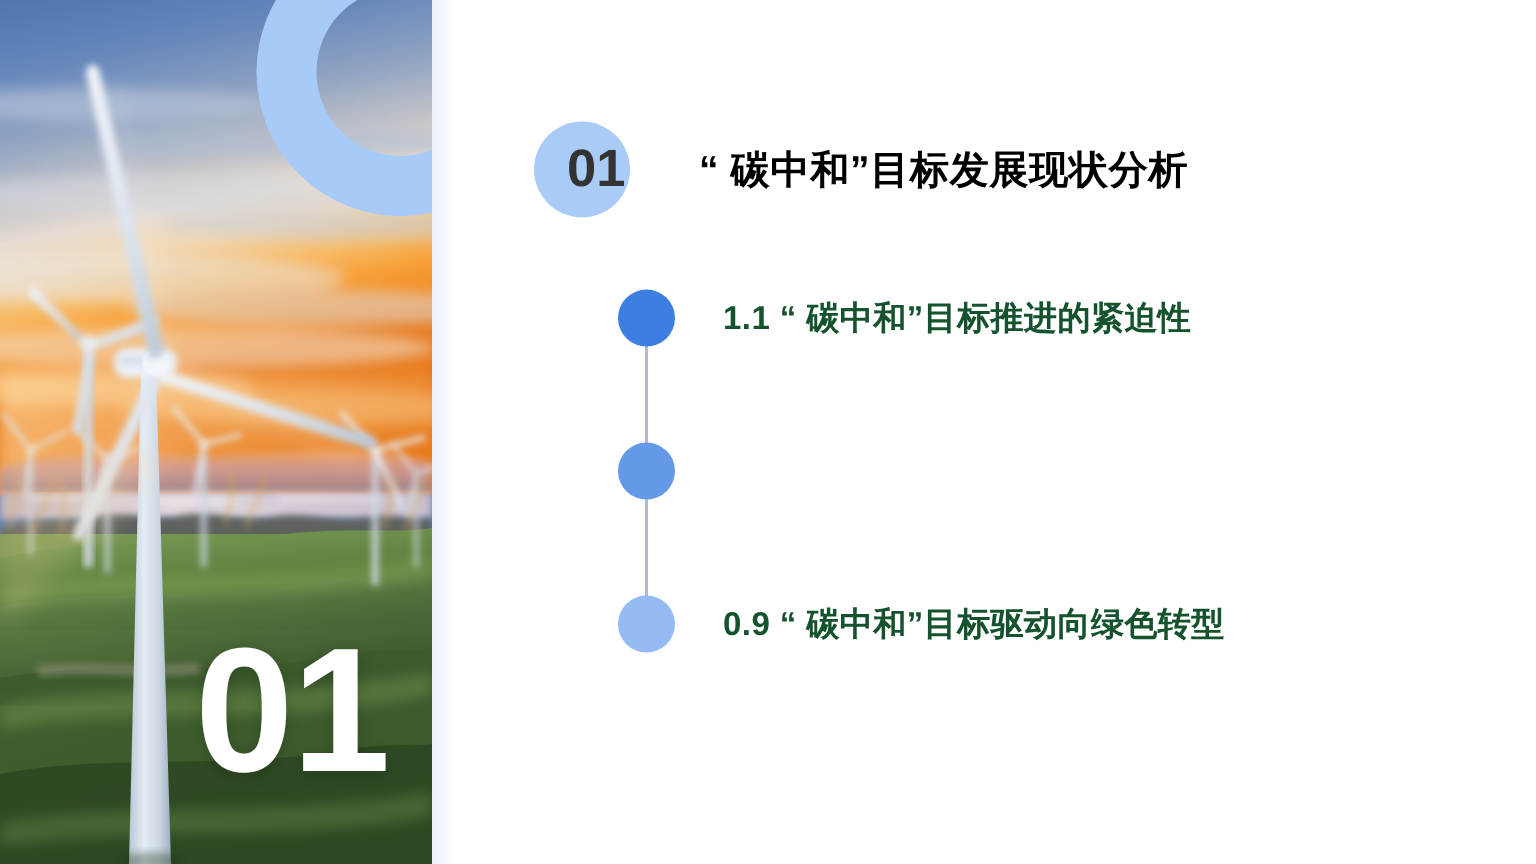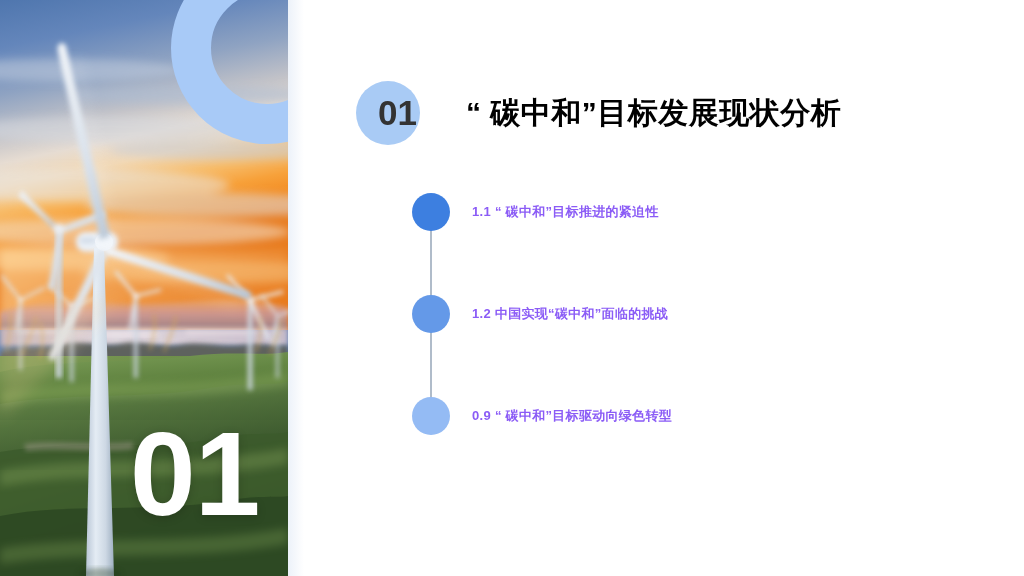--- a/index.html
+++ b/index.html
@@ -110,21 +110,21 @@
     top: 50%;
     transform: translateY(-50%);
     font-size: 35px;
     font-weight: 700;
     color: #333333;
     letter-spacing: 0px;
     white-space: nowrap;
   }
   .title-text {
     margin-left: 46px;
-    font-size: 30px;
+    font-size: 26px;
     font-weight: 700;
     color: #000000;
     white-space: nowrap;
     letter-spacing: 0.5px;
   }
 
   
   .timeline {
     position: absolute;
     left: 124px;
@@ -150,24 +150,24 @@
   }
   .tl-dot {
     position: relative;
     z-index: 2;
     width: 38px;
     height: 38px;
     border-radius: 50%;
     flex: 0 0 auto;
   }
   .tl-label {
-    margin-left: 22px;
-    font-size: 13px;
+    margin-left: 32px;
+    font-size: 22px;
     font-weight: 700;
-    color: #8b5cf6;
+    color: #14532d;
     white-space: nowrap;
     letter-spacing: 0.3px;
   }
 </style>
 </head>
 <body>
 
 <div class="slide">
 
   <div class="photo-panel">
@@ -405,21 +405,20 @@
     <div class="timeline">
       <div class="timeline-line" style="background: rgb(176, 188, 202);"></div>
 
       <div class="tl-item">
         <div class="tl-dot" style="background:#3d7fe0"></div>
         <div class="tl-label">1.1 “ 碳中和”目标推进的紧迫性</div>
       </div>
 
       <div class="tl-item">
         <div class="tl-dot" style="background:#6499e8"></div>
-        <div class="tl-label">1.2   中国实现“碳中和”面临的挑战</div>
       </div>
 
       <div class="tl-item">
         <div class="tl-dot" style="background:#94bbf4"></div>
         <div class="tl-label">0.9 “ 碳中和”目标驱动向绿色转型</div>
       </div>
     </div>
 
   </div>
 </div>

